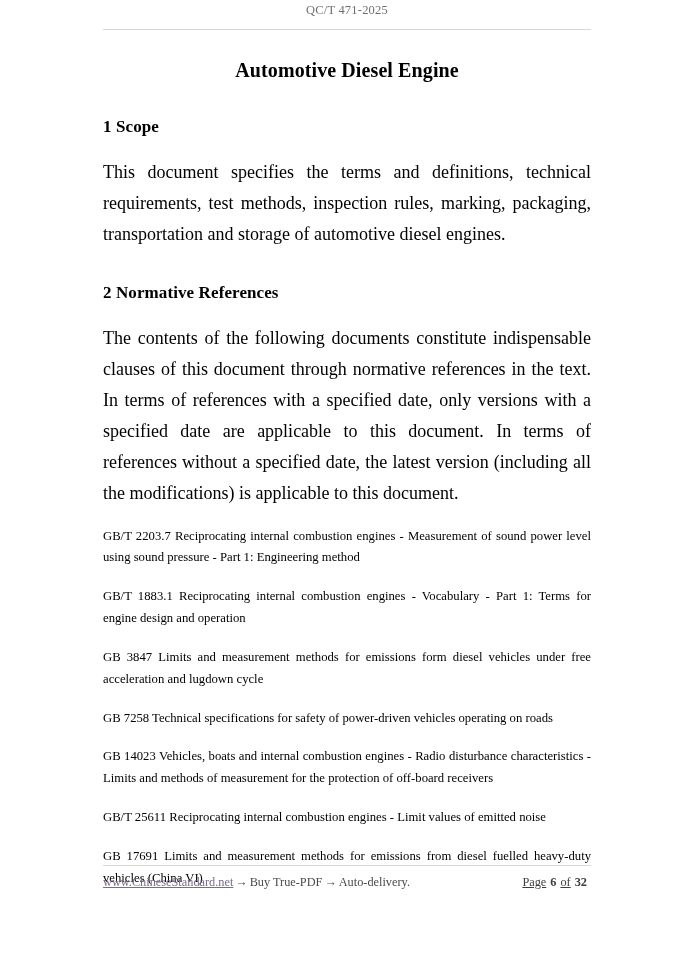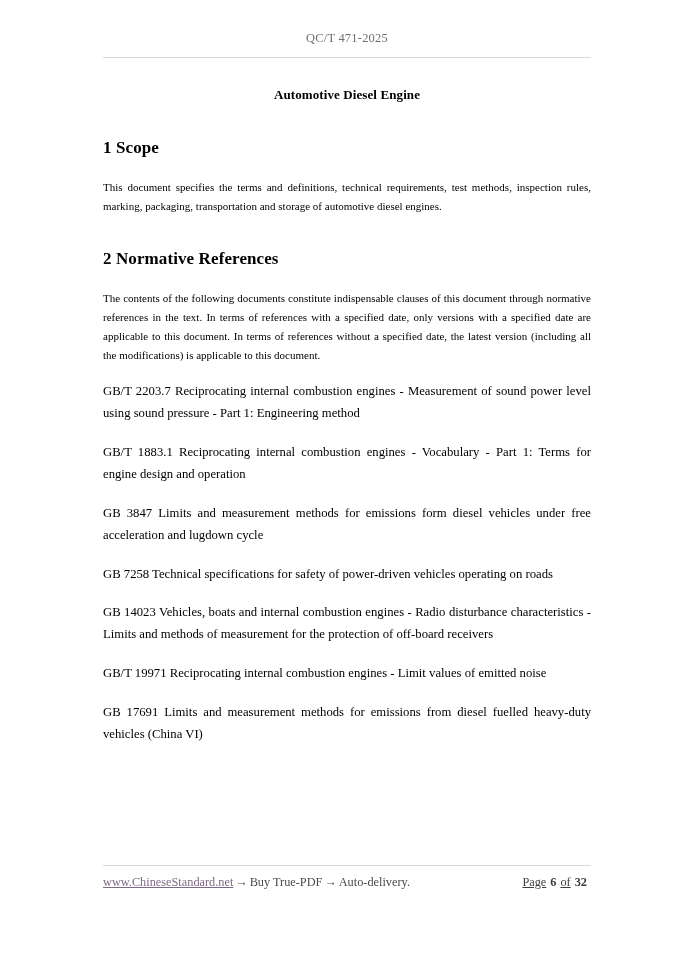--- a/index.html
+++ b/index.html
@@ -23,61 +23,60 @@
   }
   .content {
     position: absolute;
     left: 103px;
     top: 0;
     width: 488px;
   }
 
   
   .header {
-    padding-top: 28px;
     text-align: center;
   }
   .header-text {
     font-size: 12.5px;
     color: #6f6f6f;
     letter-spacing: 0.2px;
     display: inline-block;
   }
   .header-rule {
     margin-top: 11px;
     border: 0;
     border-top: 1px solid #d8d8d8;
     height: 0;
     width: 100%;
   }
 
   
   .doc-title {
     text-align: center;
-    font-size: 13px;
+    font-size: 20px;
     font-weight: bold;
     margin-top: 29px;
     letter-spacing: 0.1px;
   }
 
   
   .section-heading {
     font-size: 17px;
     font-weight: bold;
     margin-top: 35px;
     margin-bottom: 0;
     letter-spacing: 0.1px;
   }
   .section-heading.tight {
     margin-top: 33px;
   }
 
   
   p.body {
-    font-size: 11px;
+    font-size: 18px;
     line-height: 1.72;
     text-align: justify;
     text-justify: inter-word;
     margin: 0;
     padding-top: 17px;
     -webkit-hyphens: none;
     hyphens: none;
   }
   p.body.first-after-heading {
     padding-top: 20px;
@@ -163,21 +162,21 @@
     <p class="body first-after-heading">This document specifies the terms and definitions, technical requirements, test methods, inspection rules, marking, packaging, transportation and storage of automotive diesel engines.</p>
 
     <h2 class="section-heading tight">2 Normative References</h2>
     <p class="body first-after-heading">The contents of the following documents constitute indispensable clauses of this document through normative references in the text. In terms of references with a specified date, only versions with a specified date are applicable to this document. In terms of references without a specified date, the latest version (including all the modifications) is applicable to this document.</p>
 
     <p class="ref">GB/T 2203.7 Reciprocating internal combustion engines - Measurement of sound power level using sound pressure - Part 1: Engineering method</p>
     <p class="ref">GB/T 1883.1 Reciprocating internal combustion engines - Vocabulary - Part 1: Terms for engine design and operation</p>
     <p class="ref">GB 3847 Limits and measurement methods for emissions form diesel vehicles under free acceleration and lugdown cycle</p>
     <p class="ref single">GB 7258 Technical specifications for safety of power-driven vehicles operating on roads</p>
     <p class="ref">GB 14023 Vehicles, boats and internal combustion engines - Radio disturbance characteristics - Limits and methods of measurement for the protection of off-board receivers</p>
-    <p class="ref single">GB/T 19971 Reciprocating internal combustion engines - Limit values of emitted noise</p>
+    <p class="ref single">GB/T 25611 Reciprocating internal combustion engines - Limit values of emitted noise</p>
     <p class="ref">GB 17691 Limits and measurement methods for emissions from diesel fuelled heavy-duty vehicles (China VI)</p>
 
   </div>
 
   <div class="footer">
     <hr class="footer-rule">
     <div class="footer-row">
       <div class="footer-left">
         <a class="footer-link" href="#">www.ChineseStandard.net</a><span class="footer-arrow">→</span><span class="footer-sep-text">Buy True-PDF</span><span class="footer-arrow">→</span><span class="footer-sep-text">Auto-delivery.</span>
       </div>

